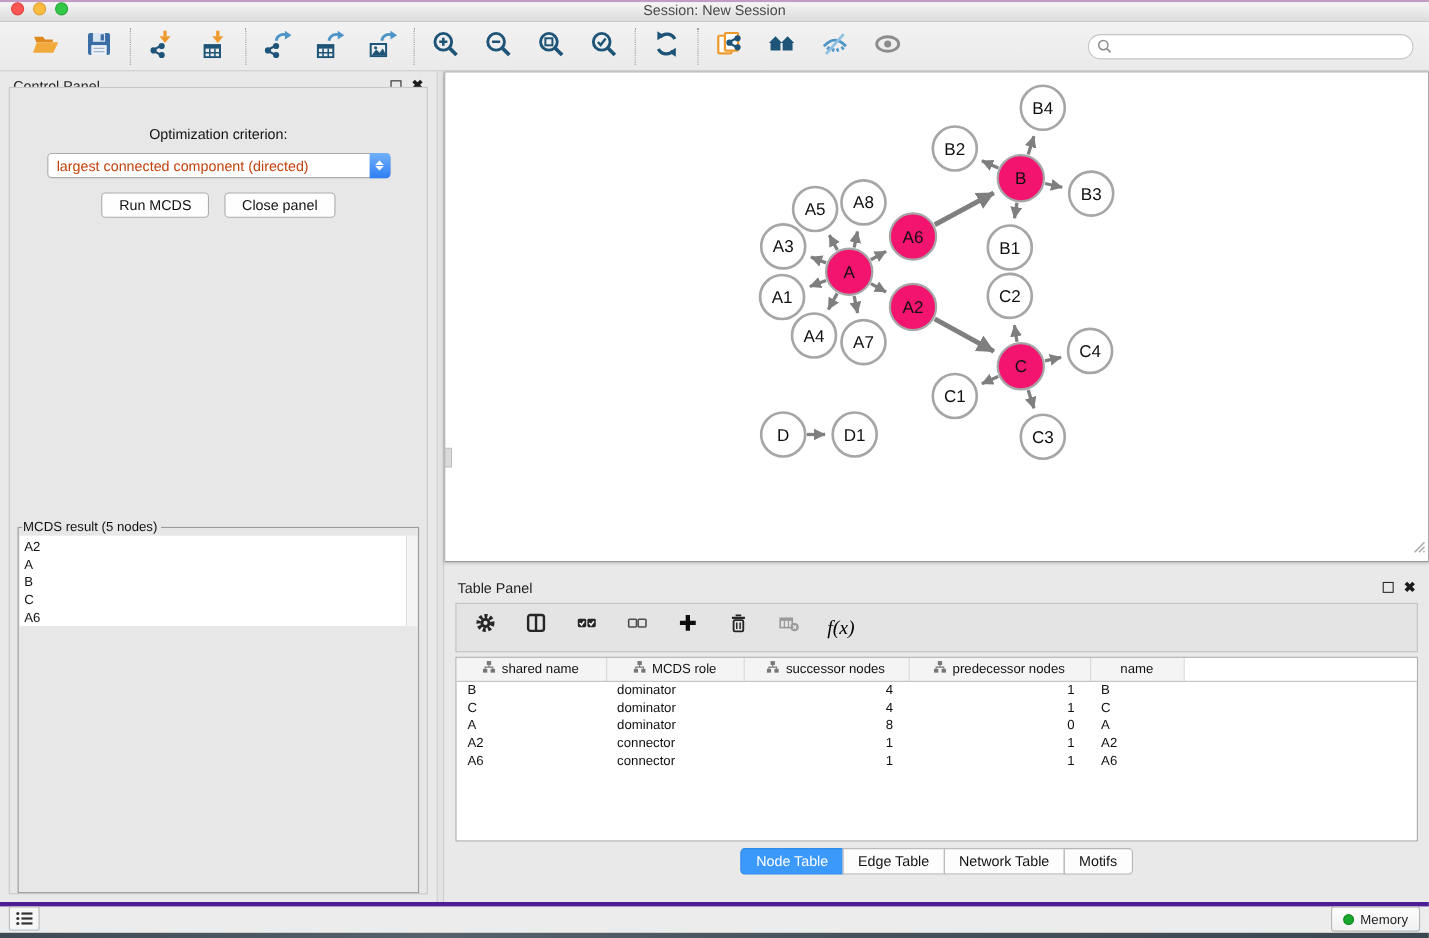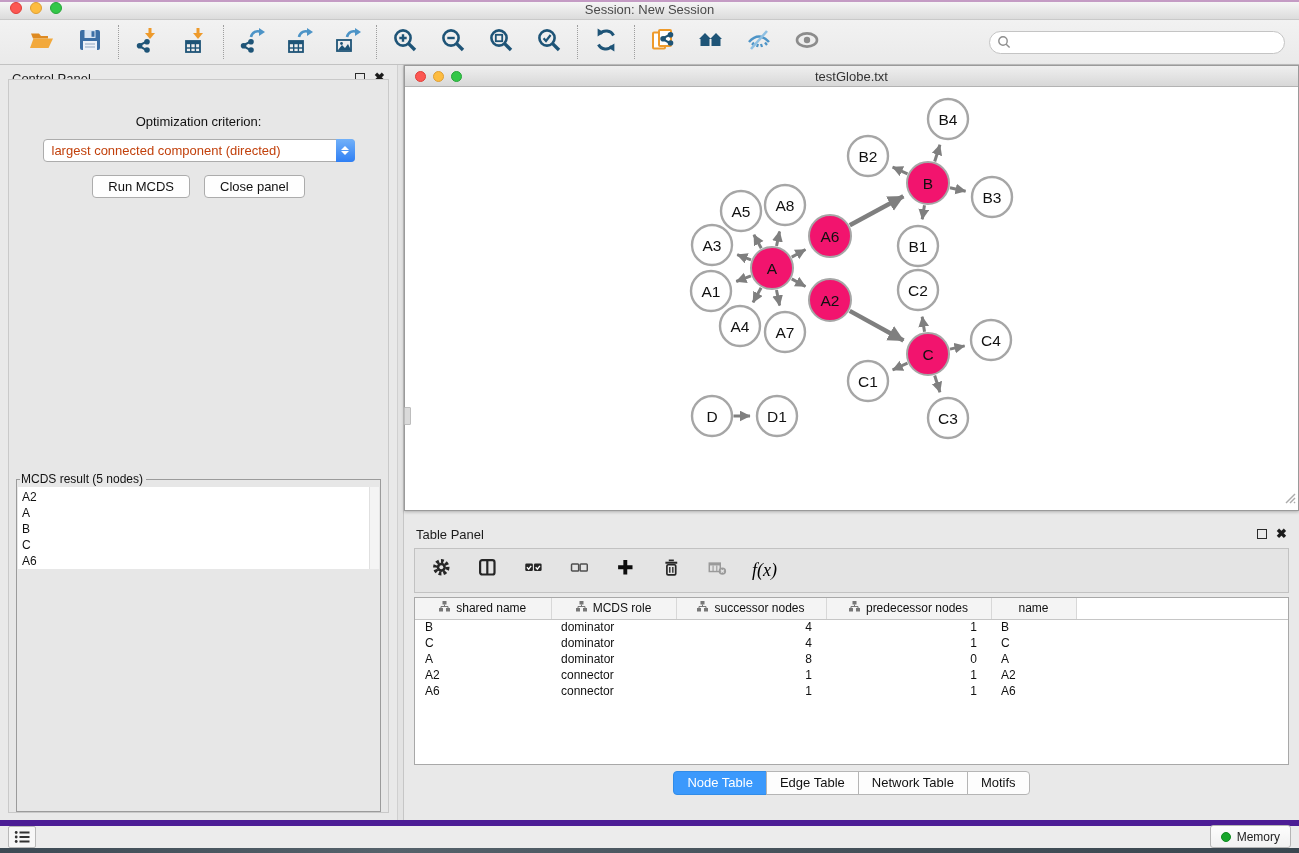--- a/index.html
+++ b/index.html
@@ -85,21 +85,21 @@
   table.data-table { border-collapse:collapse; width:100%; table-layout:fixed; }
   .data-table th { font-weight:normal; font-size:12px; color:#111; background:#F4F4F4; border-bottom:1px solid #C6C6C6; border-right:1px solid #D8D8D8; height:21px; }
   .data-table th.filler { background:#fff; border-right:none; }
   .th-inner { display:flex; align-items:center; justify-content:center; gap:6px; }
   .data-table td { font-size:12px; color:#111; height:16px; padding:0 10px; white-space:nowrap; overflow:hidden; }
   .data-table td.al-right { text-align:right; padding-right:14px; }
 
   .bottom-tabs { display:flex; justify-content:center; margin-top:6px; }
 
   
-  .status-bar { height:28px; background:#ECECEC; border-top:6px solid #4c1d95; display:flex; align-items:flex-end; padding:0 8px; }
+  .status-bar { height:28px; background:#ECECEC; border-top:4px solid #4c1d95; display:flex; align-items:flex-start; padding:0 8px; }
   .list-btn { width:28px; height:22px; background:#F7F7F7; border:1px solid #B9B9B9; border-radius:2px; display:flex; align-items:center; justify-content:center; }
   .memory-btn { margin-left:auto; height:23px; padding:0 10px; background:linear-gradient(#FDFDFD,#F1F1F1); border:1px solid #B5B5B5; border-radius:3px; display:flex; align-items:center; gap:6px; }
   .memory-dot { width:10px; height:10px; border-radius:50%; background:#18A62C; border:1px solid #0F8A20; }
   .memory-label { font-size:12px; color:#222; }
   .desktop-strip-bottom { height:5px; background:linear-gradient(90deg,#3D4A54,#55626B 30%,#46525B 60%,#3A4750); }
 </style>
 </head>
 <body>
 
 <div class="desktop-strip-top"></div>
@@ -332,28 +332,20 @@
             <div class="result-item">A6</div>
           </div>
       </fieldset>
     </div>
   </div>
 
   <div class="splitter"></div>
 
   <div class="right-area">
     <div class="net-window">
-      <div class="net-titlebar">
-        <div class="net-traffic">
-          <span class="net-light" style="background:#FC5753;border:1px solid #DF3E38;"></span>
-          <span class="net-light" style="background:#FDBC40;border:1px solid #DE9F34;"></span>
-          <span class="net-light" style="background:#33C748;border:1px solid #27A53A;"></span>
-        </div>
-        <div class="net-title">testGlobe.txt</div>
-      </div>
       <div class="net-canvas">
         <svg id="graph-svg" width="891" height="419" viewBox="0 0 891 419">
             <defs>
               <marker id="arrow" markerUnits="strokeWidth" markerWidth="4.6" markerHeight="4" refX="3.4" refY="1.8" orient="auto">
                 <path d="M0,0 L3.6,1.8 L0,3.6 Z" fill="#7F7F7F"></path>
               </marker>
             </defs>
             <line x1="345.94681105613967" y1="188.93808763457028" x2="331.26382673263237" y2="194.47429483851565" stroke="#7F7F7F" stroke-width="3" marker-end="url(#arrow)"></line>
             <line x1="345.99071236070387" y1="172.94643973826982" x2="332.21114516715534" y2="167.66427231407621" stroke="#7F7F7F" stroke-width="3" marker-end="url(#arrow)"></line>
             <line x1="356.13075978449496" y1="200.70049789060286" x2="348.043088258606" y2="215.35940253127654" stroke="#7F7F7F" stroke-width="3" marker-end="url(#arrow)"></line>

